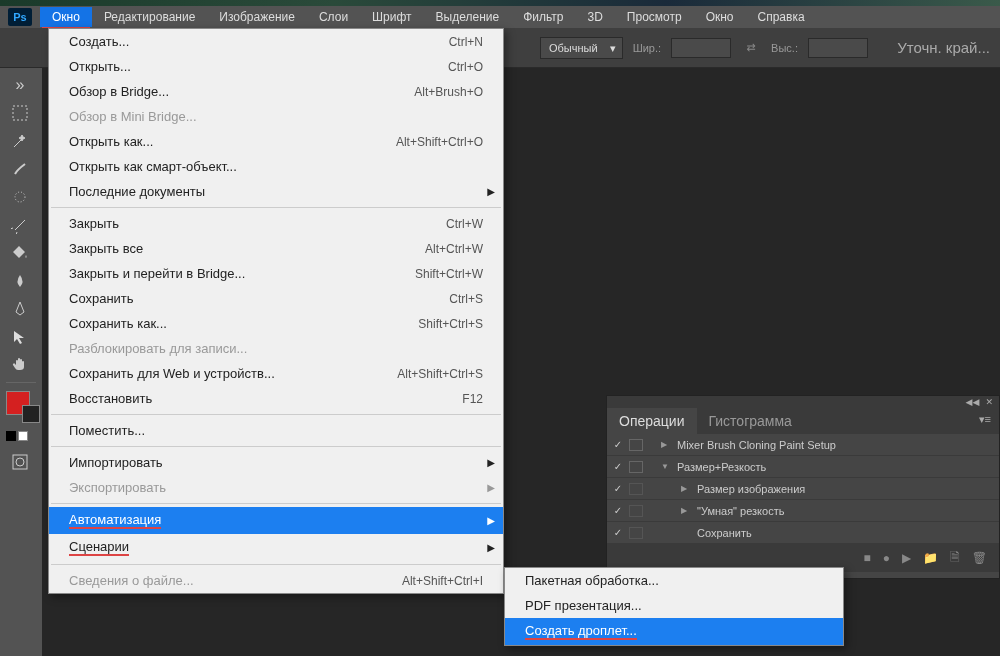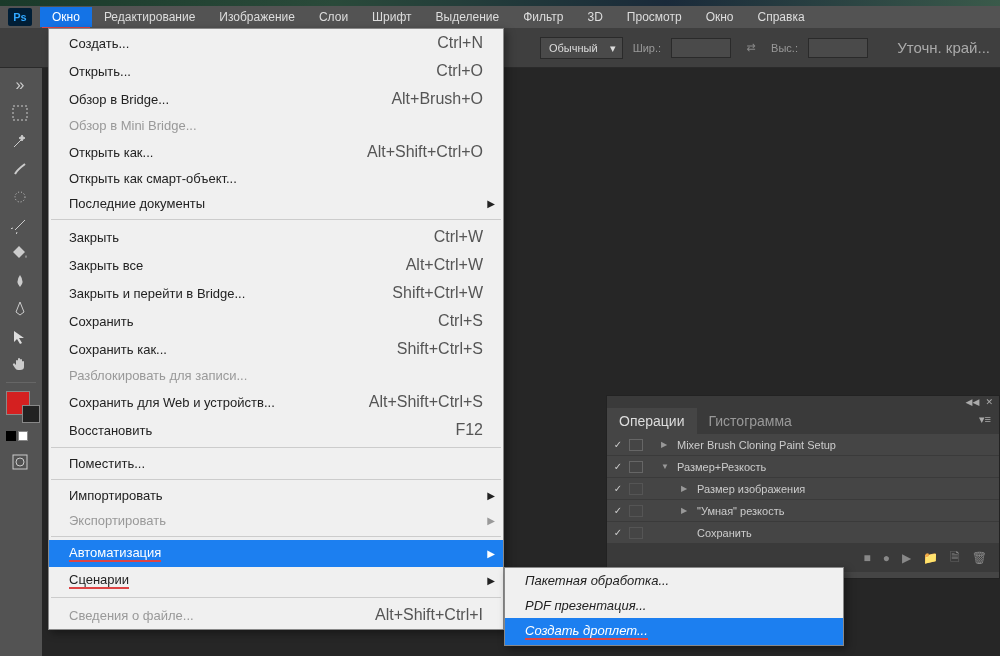--- a/index.html
+++ b/index.html
@@ -33,27 +33,27 @@
 .swatch-fg { width: 24px; height: 24px; background: #d42020; border: 1px solid #888; margin-left: 4px; margin-top: 4px; }
 .swatch-bg { width: 18px; height: 18px; background: #222; border: 1px solid #888; margin-left: 20px; margin-top: -12px; }
 .swatch-mini { display:flex; gap:2px; margin-left:4px; margin-top:6px; }
 .swatch-mini div { width: 10px; height: 10px; }
 
 
 .dropdown-menu { position: absolute; left: 48px; top: 28px; width: 456px; background: #f0f0f0; border: 1px solid #888; box-shadow: 3px 3px 8px rgba(0,0,0,0.4); z-index: 100; font-size: 13px; }
 .menu-row { display: flex; justify-content: space-between; align-items: center; padding: 5px 20px; color: #222; cursor: default; position: relative; }
 .menu-row.disabled { color: #999; }
 .menu-row.highlighted { background: #1c7ff0; color: #fff; }
-.menu-row .shortcut { color: #555; font-size: 16px; }
+.menu-row .shortcut { color: #555; font-size: 12px; }
 .menu-row .arrow { position: absolute; right: 8px; font-size: 10px; }
 .menu-sep { height: 1px; background: #ccc; margin: 3px 2px; }
 .red-underline { border-bottom: 2px solid #d44; }
 
 
-.submenu { position: absolute; left: 504px; top: 567px; width: 340px; background: #f0f0f0; border: 1px solid #888; box-shadow: 3px 3px 8px rgba(0,0,0,0.4); z-index: 101; font-size: 13px; font-style: italic; }
+.submenu { position: absolute; left: 504px; top: 567px; width: 340px; background: #f0f0f0; border: 1px solid #888; box-shadow: 3px 3px 8px rgba(0,0,0,0.4); z-index: 101; font-size: 13px; }
 
 
 .actions-panel { position: absolute; right: 0; top: 395px; width: 394px; background: #454545; border: 1px solid #222; z-index: 50; font-size: 11px; color: #ccc; }
 .panel-dragbar { height: 12px; background: #3a3a3a; display: flex; justify-content: flex-end; align-items: center; padding-right: 6px; gap: 6px; font-size: 9px; color: #aaa; }
 .panel-tabs { display: flex; background: #3a3a3a; }
 .panel-tab { padding: 5px 12px; background: #454545; color: #ddd; font-size: 14px; }
 .panel-tab.inactive { background: #3a3a3a; color: #999; }
 .panel-tab-menu { margin-left: auto; padding: 5px 8px; color: #aaa; }
 .panel-body { background: #454545; }
 .action-row { display: flex; align-items: center; height: 22px; padding-left: 4px; gap: 4px; border-bottom: 1px solid #3a3a3a; }

